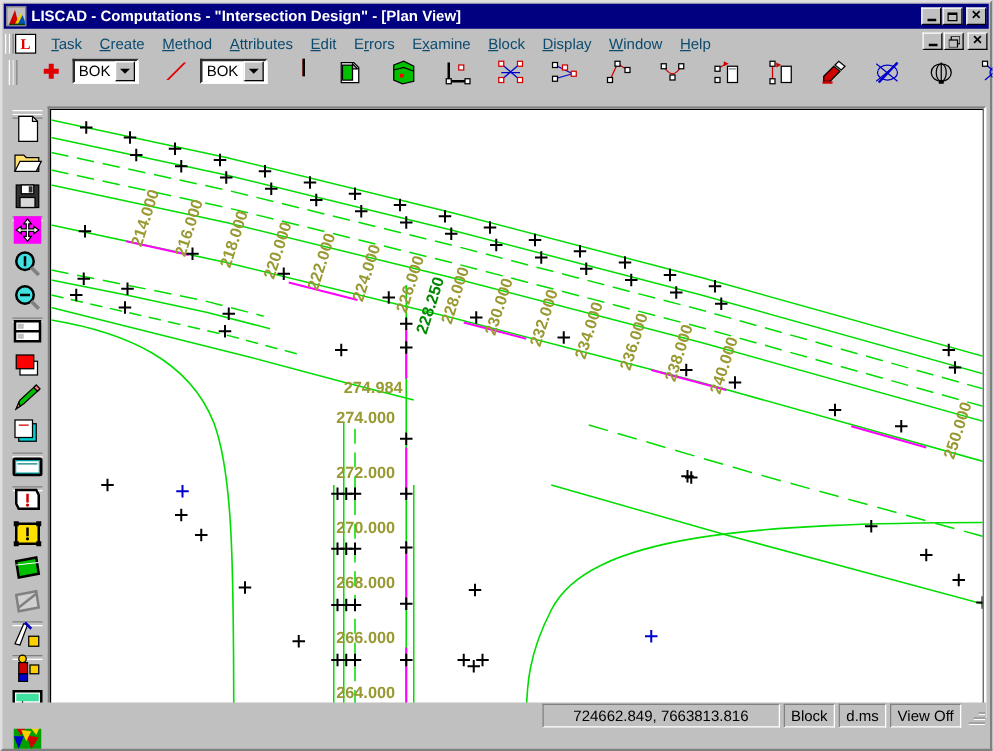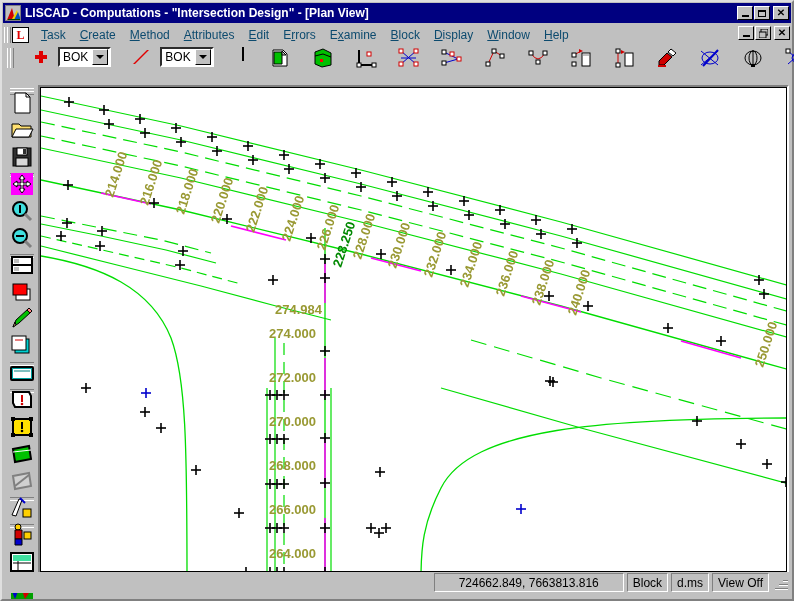--- a/index.html
+++ b/index.html
@@ -182,21 +182,21 @@
   .canvas-wrap .inner {
     position:absolute; inset:0;
     border:1px solid #000000;
     background:#ffffff;
     overflow:hidden;
   }
   svg.plan { display:block; position:absolute; left:0; top:0; }
 
   
   .statusbar {
-    position:absolute; left:3px; right:3px; bottom:6px; height:21px;
+    position:absolute; left:3px; right:3px; bottom:16px; height:21px;
     display:flex; align-items:center; justify-content:flex-end;
     background:#c0c0c0;
   }
   .sfield {
     height:19px; margin-left:3px;
     border:1px solid #808080;
     border-right-color:#ffffff; border-bottom-color:#ffffff;
     display:flex; align-items:center; padding:0 5px;
     font-size:12px; color:#000;
     font-family:"Liberation Sans", sans-serif;

